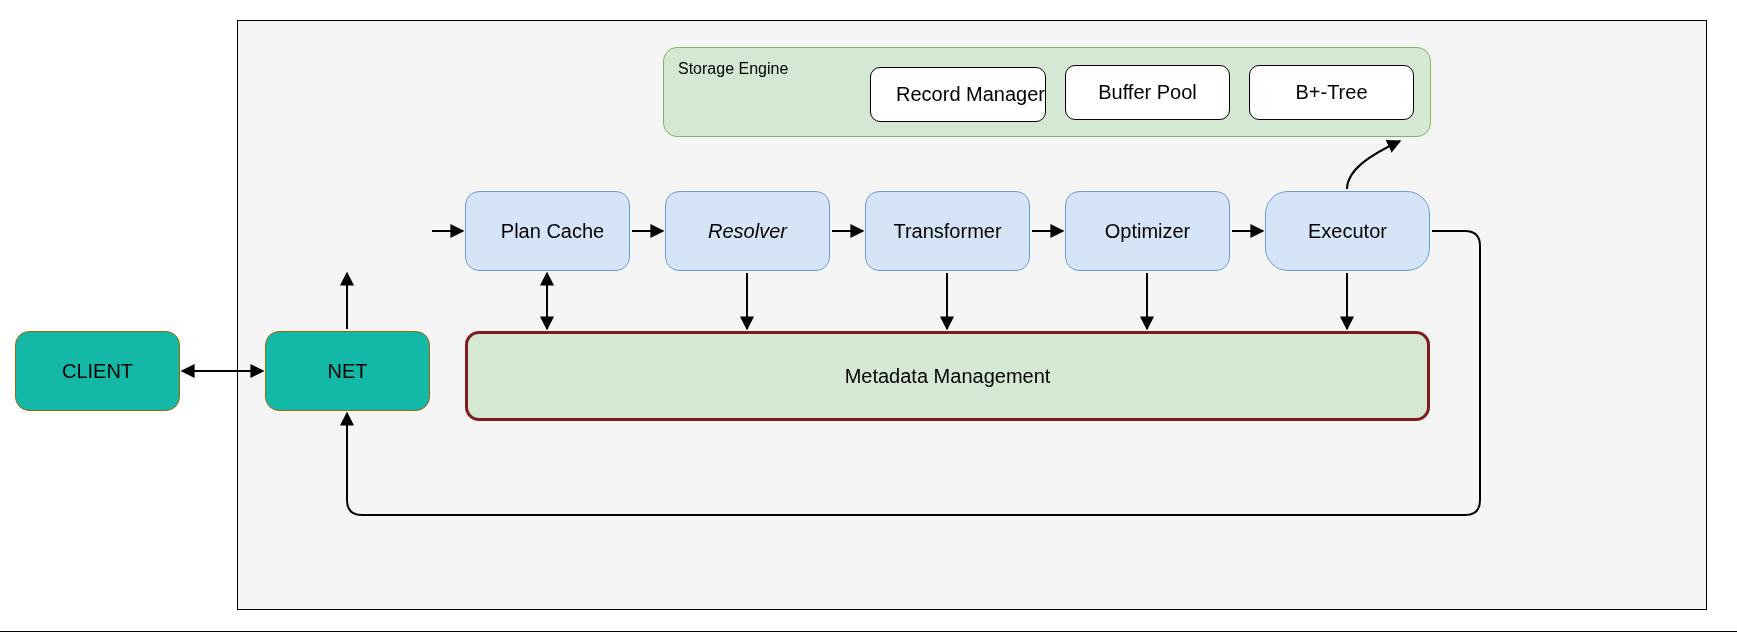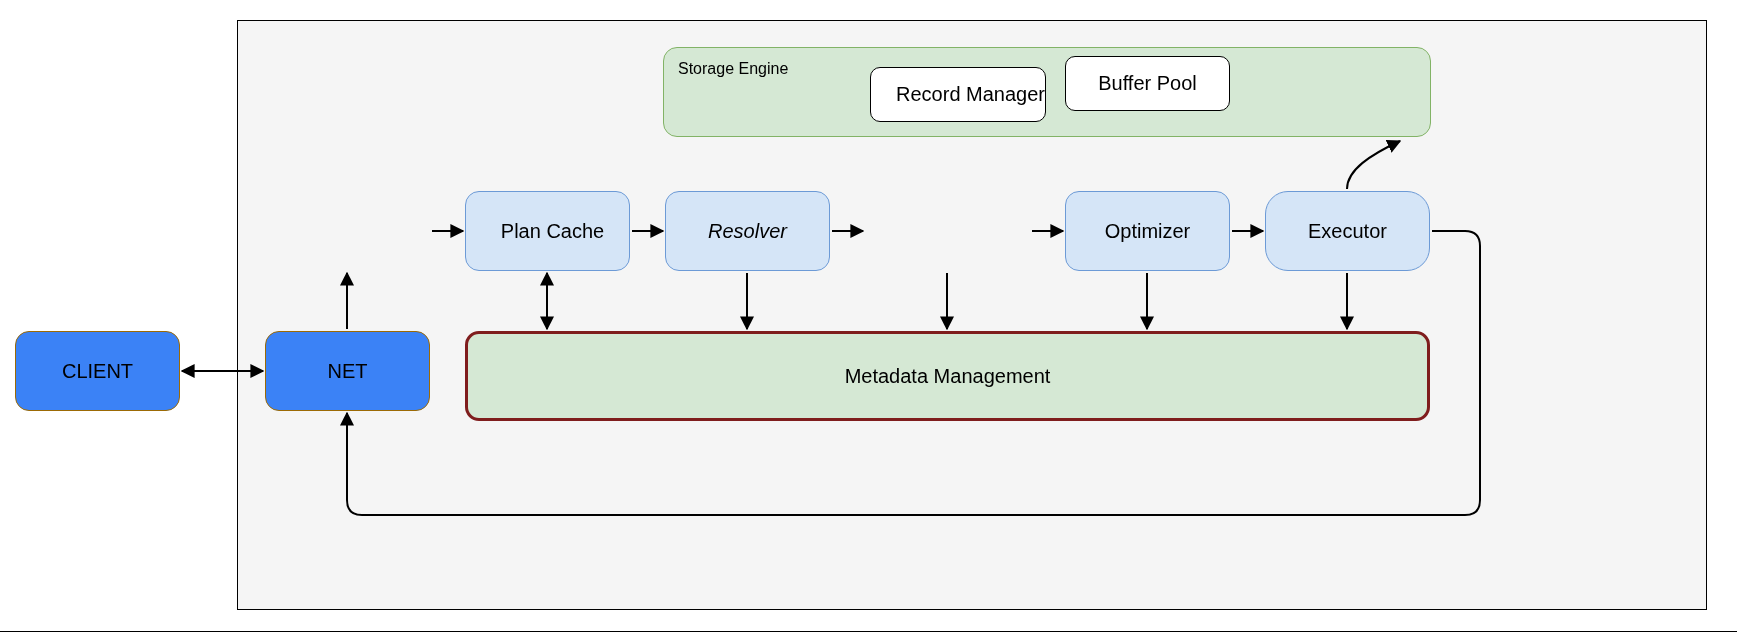--- a/index.html
+++ b/index.html
@@ -26,21 +26,21 @@
     display: flex;
     align-items: center;
     justify-content: center;
     flex-direction: column;
     text-align: center;
     font-size: 20px;
     box-sizing: border-box;
     border-radius: 14px;
   }
   .yellow {
-    background: #3b82f6;
+    background: #14b8a6;
     border: 1px solid #9c6a04;
   }
   .blue {
     background: #d5e5f7;
     border: 1px solid #6c9ad6;
   }
   .green {
     background: #d5e8d4;
     border: 3px solid #7f1d1d;
   }
@@ -93,41 +93,47 @@
 
 
   <div class="node blue" style="left:465px; top:191px; width:165px; height:80px;padding-left:10px;">
     <span>Plan Cache</span>
   </div>
 
   <div class="node blue" style="left:665px; top:191px; width:165px; height:80px;font-style:italic;">
     <span>Resolver</span>
   </div>
 
+  <div class="node blue" style="left:865px; top:191px; width:165px; height:80px;">
+    <span>Transformer</span>
+  </div>
 
   <div class="node blue" style="left:1065px; top:191px; width:165px; height:80px;">
     <span>Optimizer</span>
   </div>
 
   <div class="node blue" style="left:1265px; top:191px; width:165px; height:80px;border-radius:23px;">
     <span>Executor</span>
   </div>
 
   <div class="green-container" style="left:663px; top:47px; width:768px; height:90px;">
     <span class="green-label" style="left:14px; top:12px;">Storage Engine</span>
   </div>
 
   <div class="node white" style="left:870px; top:67px; width:176px; height:55px; border-radius:10px;align-items:flex-end;">
     <span>Record Manager</span>
   </div>
 
-  <div class="node white" style="left:1065px; top:56px; width:165px; height:55px; border-radius:10px;">
+  <div class="node white" style="left:1065px; top:65px; width:165px; height:55px; border-radius:10px;">
     <span>Buffer Pool</span>
   </div>
 
+  <div class="node white" style="left:1249px; top:65px; width:165px; height:55px; border-radius:10px;">
+    <span>B+-Tree</span>
+  </div>
 
   <div class="node green" style="left:465px; top:331px; width:965px; height:90px;">
     <span>Metadata Management</span>
   </div>
 
   <svg class="arrows">
     <defs>
       <marker id="arrow" viewBox="0 0 10 10" refX="9" refY="5" markerWidth="7" markerHeight="7" orient="auto-start-reverse">
         <path d="M 0 0 L 10 5 L 0 10 z" fill="#000"></path>
       </marker>

